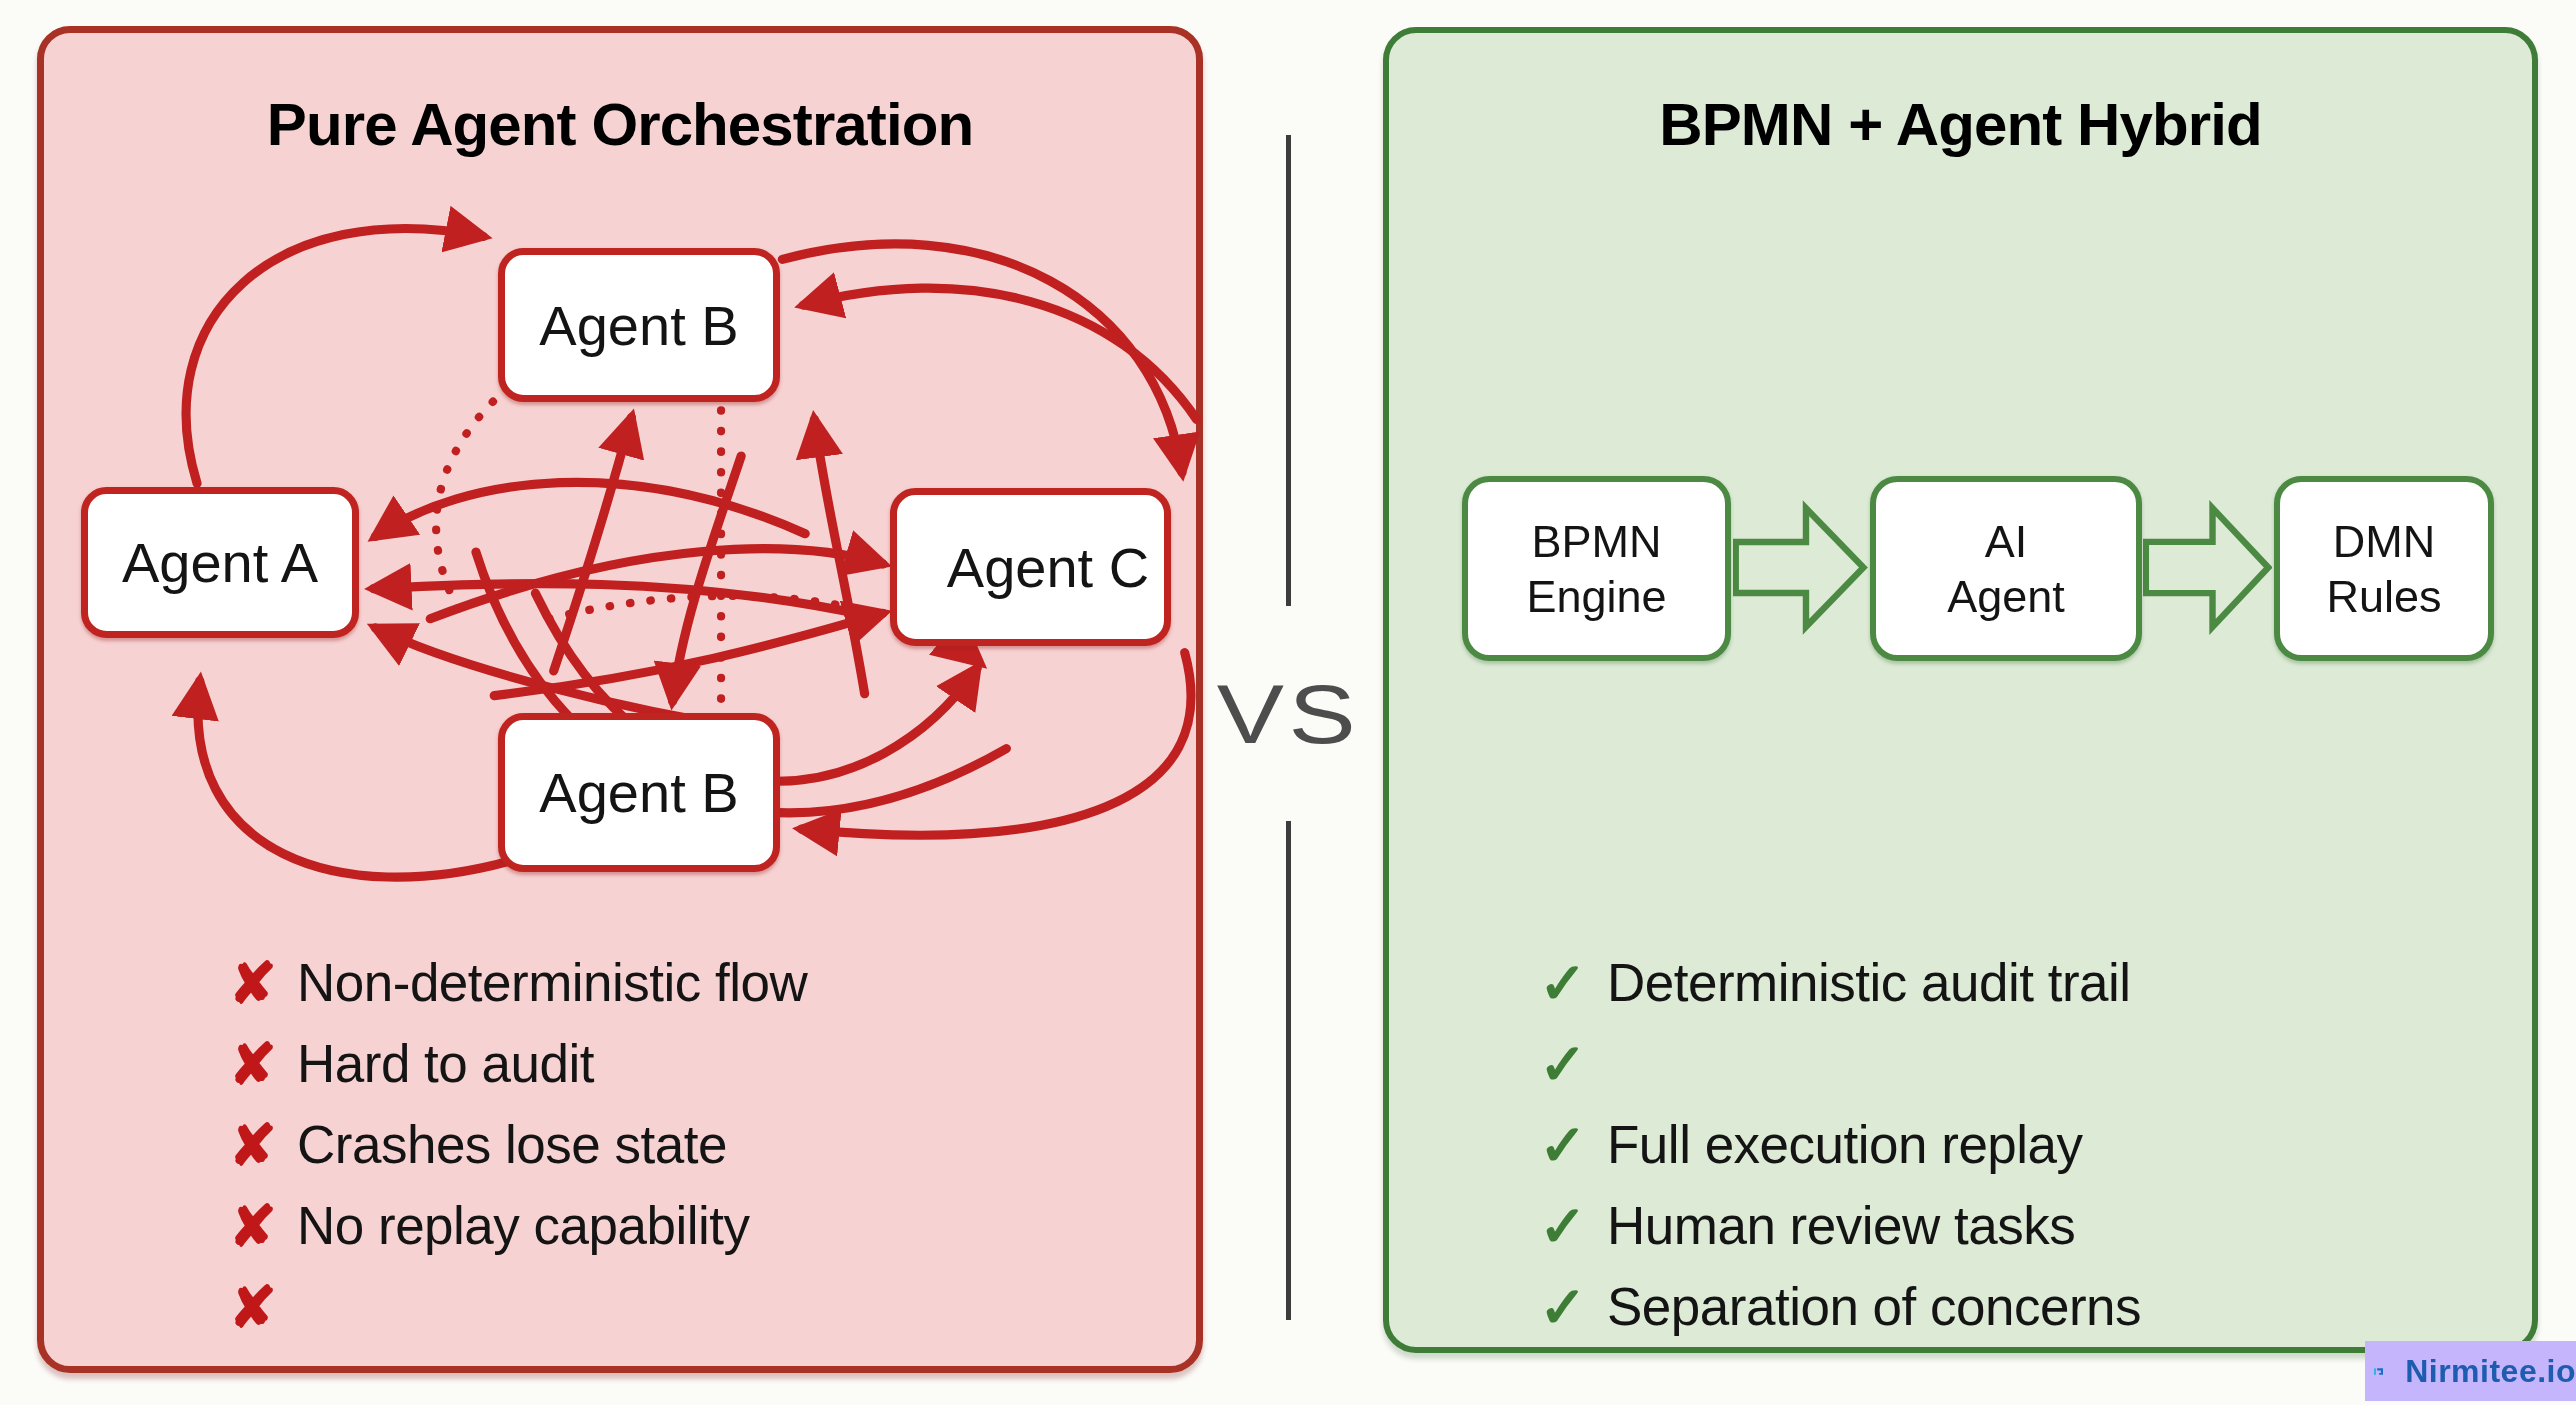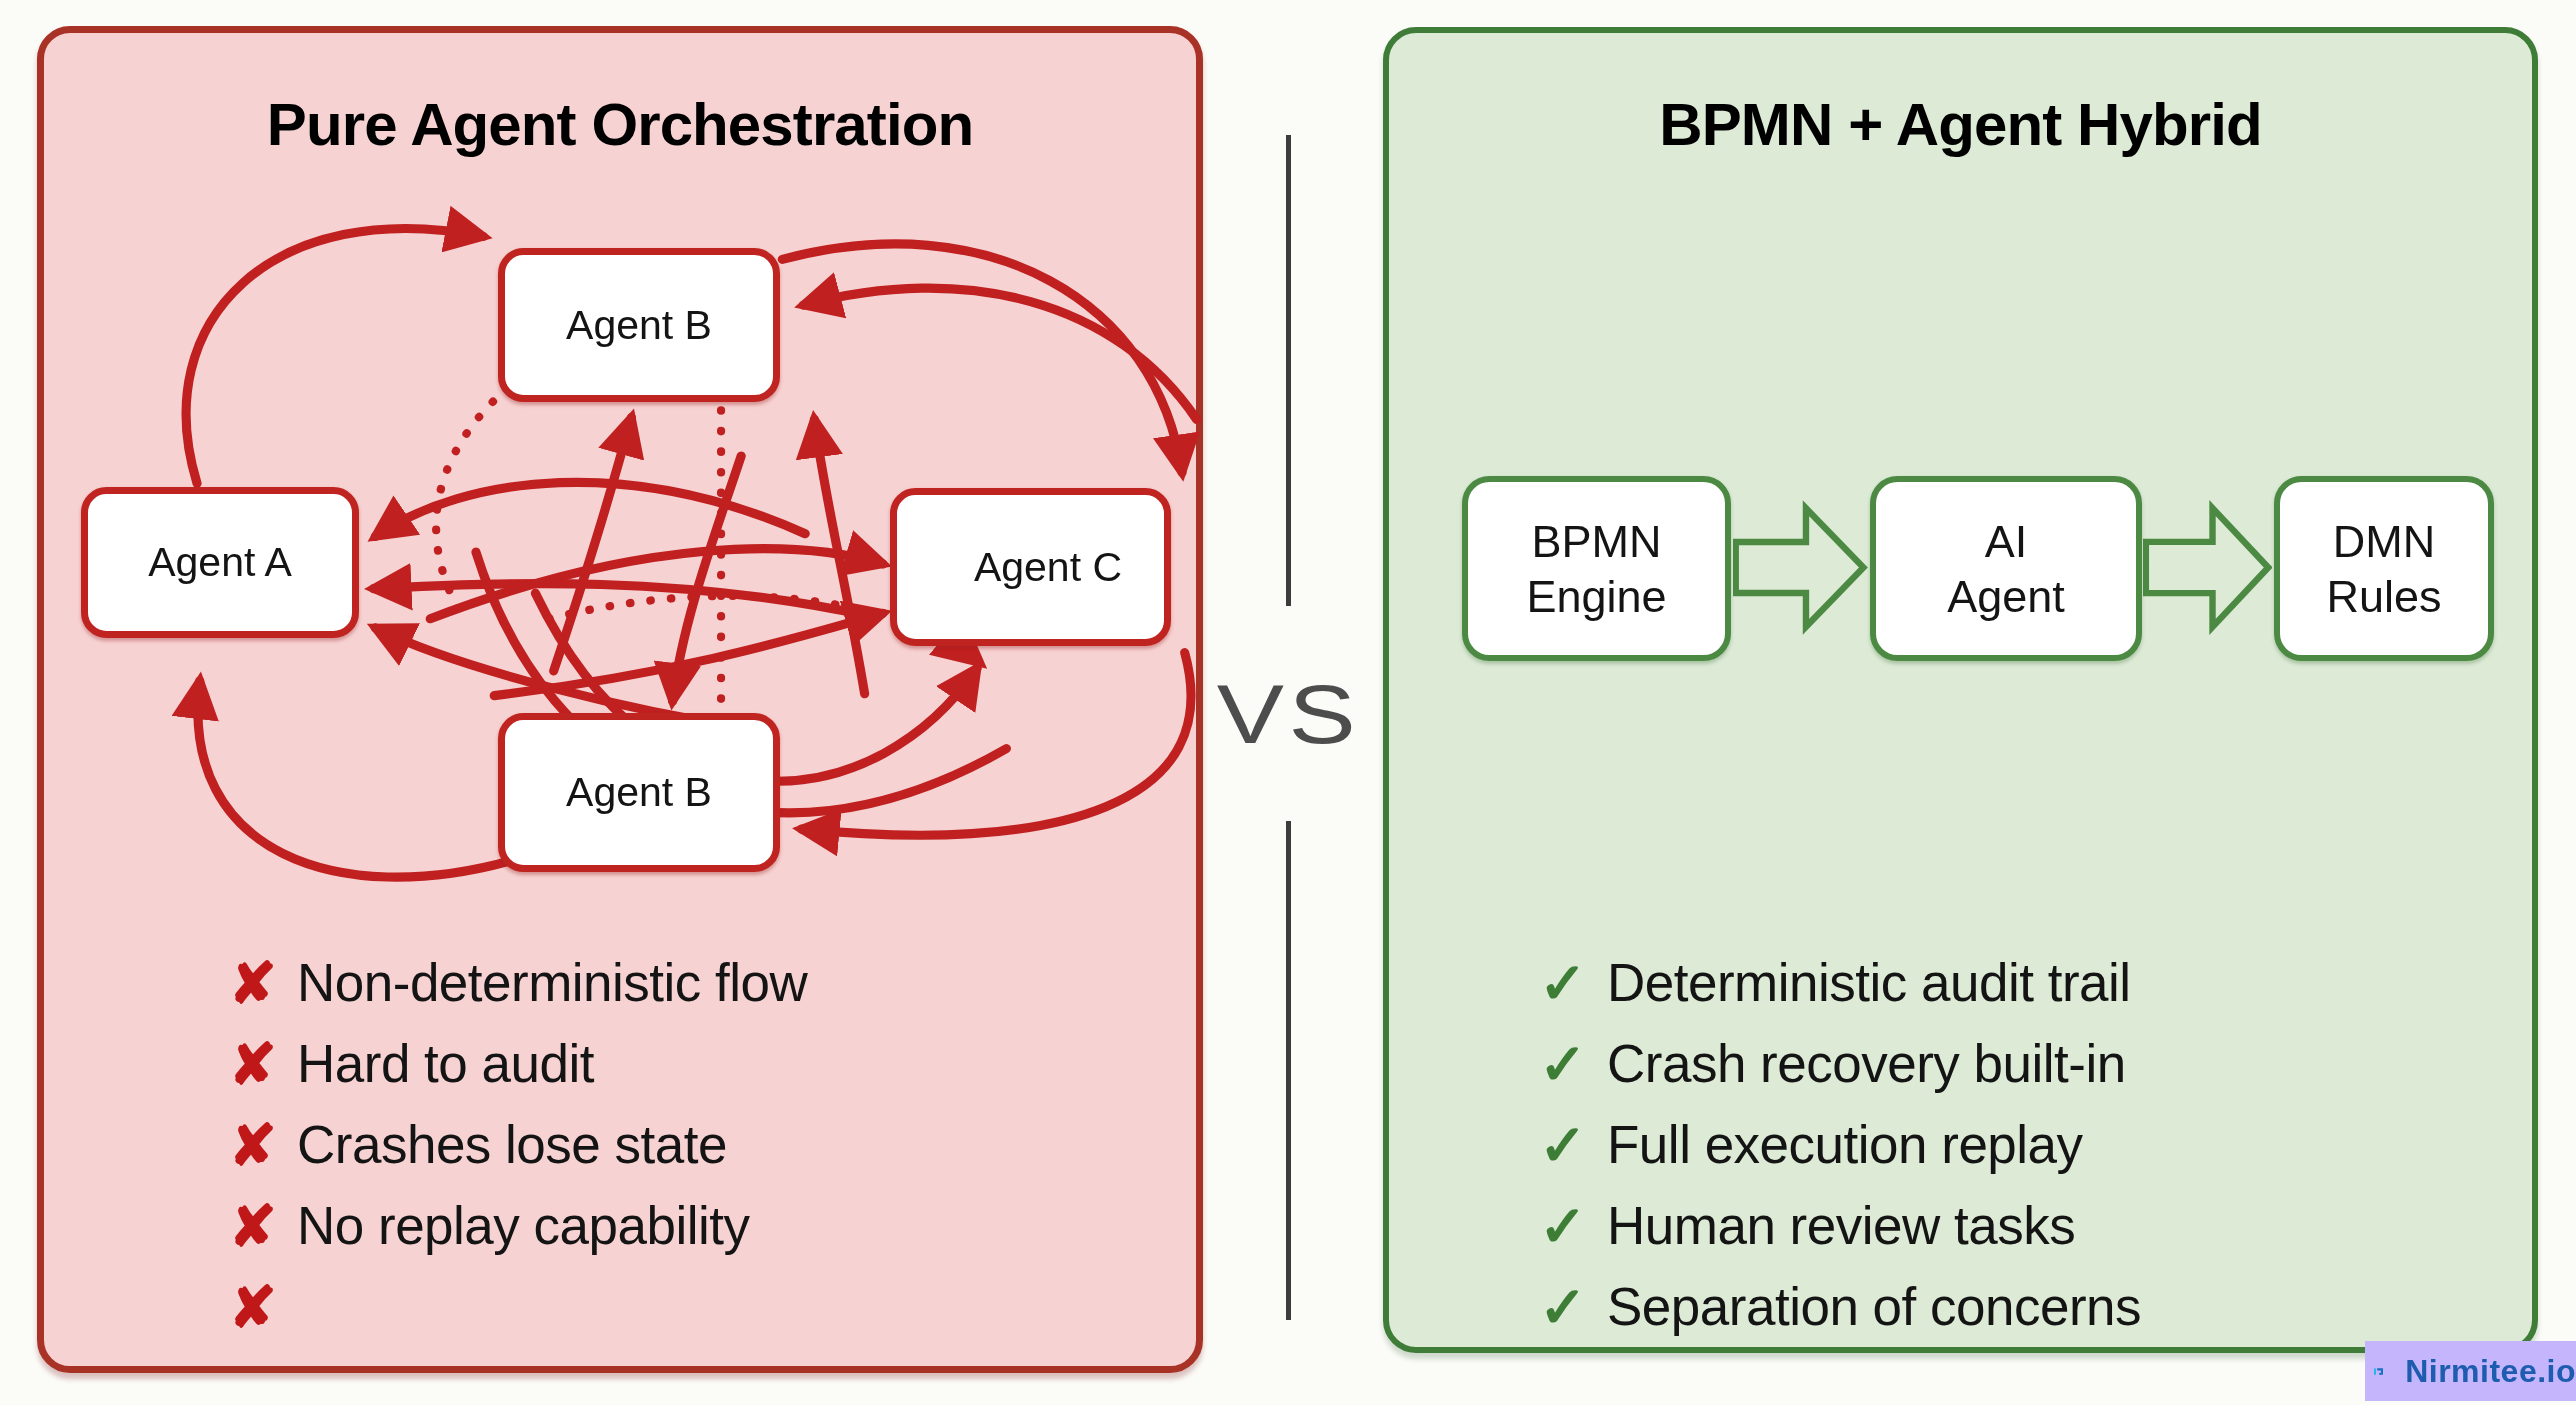--- a/index.html
+++ b/index.html
@@ -27,21 +27,21 @@
     position:absolute;top:57px;left:0;right:0;
     text-align:center;font-size:60px;font-weight:bold;
     color:#000000;letter-spacing:-0.9px;
   }
 
   
   .agent-node{
     position:absolute;background:#ffffff;
     border:7.3px solid #c02420;border-radius:25.6px;
     display:flex;align-items:center;justify-content:center;
-    font-size:41px;color:#141414;box-sizing:border-box;
+    font-size:56px;color:#141414;box-sizing:border-box;
     box-shadow:0 2.7px 3.7px rgba(150,30,30,.35);
     z-index:3;
   }
   #node-b-top{left:498px;top:248px;width:282px;height:154px;}
   #node-a{left:81px;top:487px;width:278px;height:151px;}
   #node-c{left:890px;top:488px;width:281px;height:158px;padding-left:35px;}
   #node-b-bottom{left:498px;top:713px;width:282px;height:159px;}
 
   #chaos-svg{position:absolute;left:37px;top:25.6px;z-index:2;}
   .chaos-path{stroke:#c02020;stroke-width:10;fill:none;stroke-linecap:round;}
@@ -194,21 +194,20 @@
     <span>Rules</span>
   </div>
 
   <div class="bullets" id="pros-list">
     <div class="bullet-row">
       <span class="bullet-icon check">✓</span>
       <span class="bullet-text">Deterministic audit trail</span>
     </div>
     <div class="bullet-row">
       <span class="bullet-icon check">✓</span>
-      <span class="bullet-text">Crash recovery built-in</span>
     </div>
     <div class="bullet-row">
       <span class="bullet-icon check">✓</span>
       <span class="bullet-text">Full execution replay</span>
     </div>
     <div class="bullet-row">
       <span class="bullet-icon check">✓</span>
       <span class="bullet-text">Human review tasks</span>
     </div>
     <div class="bullet-row">

